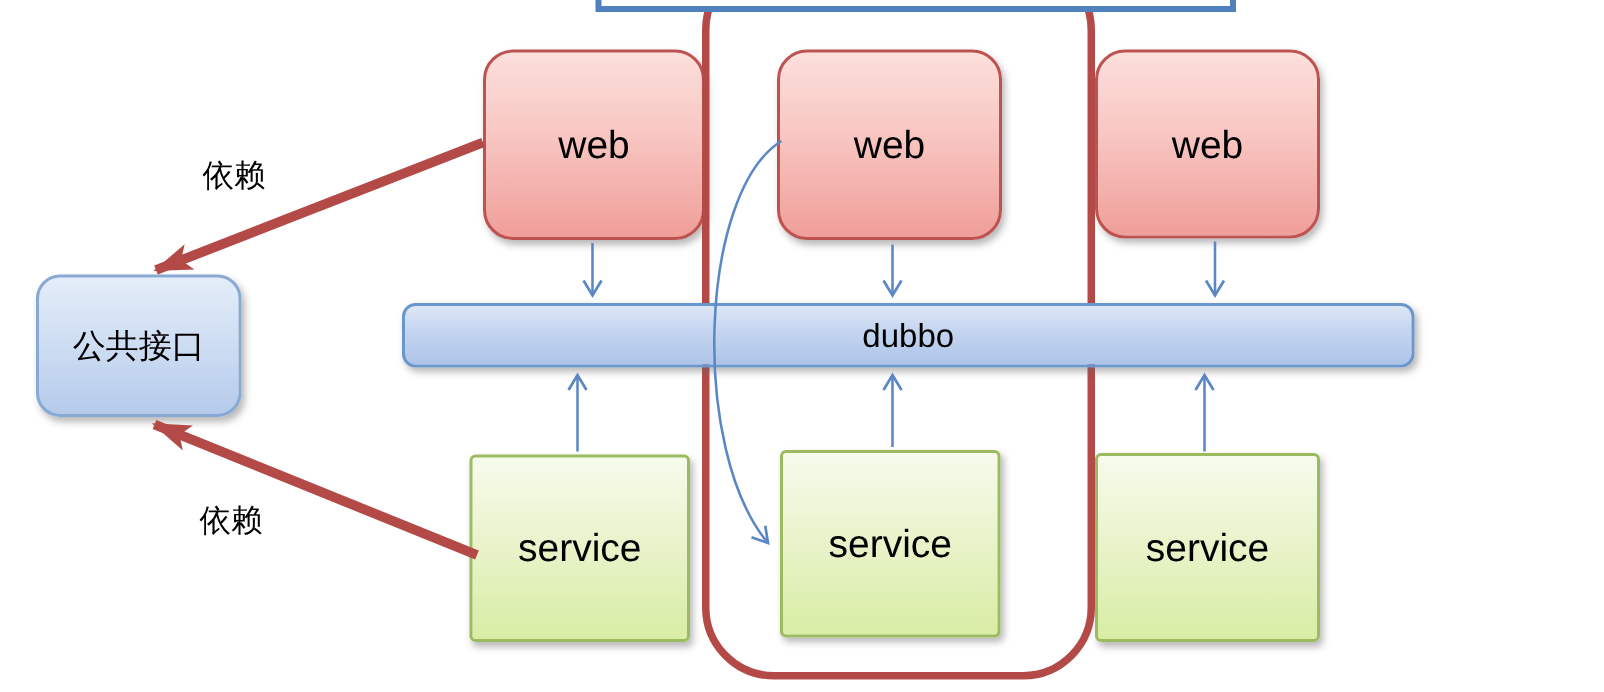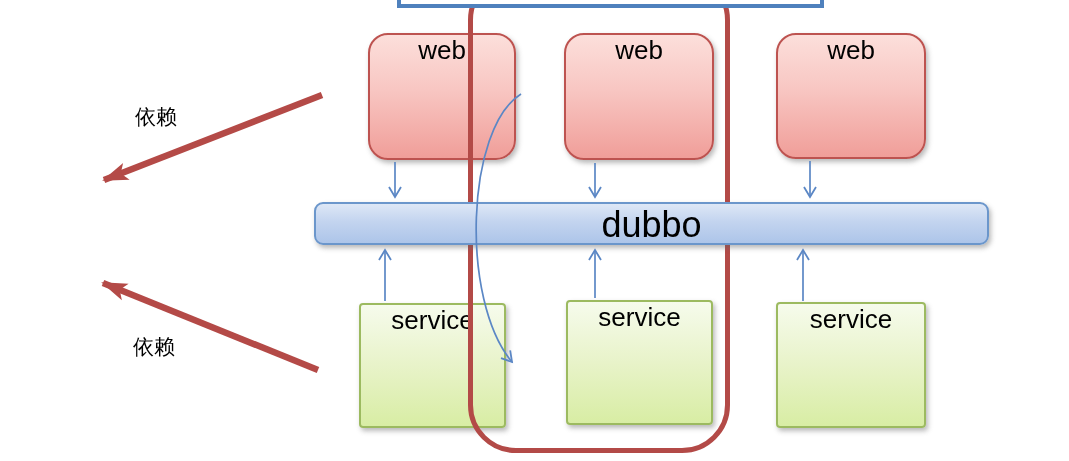--- a/index.html
+++ b/index.html
@@ -5,25 +5,24 @@
   html,body{margin:0;padding:0;background:#ffffff;}
   #canvas{
     position:relative;
     width:1069px;height:461px;
     overflow:hidden;
     background:#ffffff;
     font-family:"Liberation Sans", sans-serif;
   }
   .node{
     position:absolute;
-    display:flex;align-items:flex-start;justify-content:center;
+    display:flex;align-items:center;justify-content:center;
     color:#000;
     box-shadow:2px 3px 5px rgba(100,100,100,0.45);
     box-sizing:border-box;
-    margin-left:46px;
   }
   .web{
     background:linear-gradient(180deg,#fcdfdb 0%,#f8c6c2 45%,#f09e99 100%);
     border:2px solid #bd5350;
     border-radius:20px;
     font-size:26px;
   }
   .svc{
     background:linear-gradient(180deg,#f6fbec 0%,#e8f3c9 50%,#d8eda4 100%);
     border:2px solid #9cba60;
@@ -36,21 +35,21 @@
     border:2px solid #88a9d4;
     border-radius:16px;
     font-size:22px;
     z-index:3;
   }
   .bus{
     left:268px;top:202px;width:675px;height:43px;
     background:linear-gradient(180deg,#dde7f6 0%,#c3d4ef 45%,#adc5e9 100%);
     border:2px solid #6b96cb;
     border-radius:9px;
-    font-size:36px;
+    font-size:22px;
     z-index:3;
   }
   #group-outline{
     position:absolute;
     left:468px;top:-28px;width:262px;height:481px;
     border:5px solid #b34a47;
     border-radius:48px;
     box-sizing:border-box;
     z-index:2;
     background:transparent;
@@ -114,20 +113,23 @@
   <div class="node svc" id="svc-1">
     <span>service</span>
   </div>
   <div class="node svc" id="svc-2">
     <span>service</span>
   </div>
   <div class="node svc" id="svc-3">
     <span>service</span>
   </div>
 
+  <div class="node pub">
+    <span>公共接口</span>
+  </div>
 
   <svg id="arrow-layer" viewBox="0 0 1069 461" xmlns="http://www.w3.org/2000/svg">
     <defs>
       <marker id="redArrow" markerUnits="userSpaceOnUse" markerWidth="30" markerHeight="22" refX="26" refY="11" orient="auto">
         <path d="M 2,2 L 28,11 L 2,20 L 8,11 Z" fill="#b44a47"></path>
       </marker>
       <marker id="blueV" markerUnits="userSpaceOnUse" markerWidth="18" markerHeight="18" refX="12" refY="8" orient="auto">
         <path d="M 2,2 L 12,8 L 2,14" fill="none" stroke="#5b87c5" stroke-width="1.8"></path>
       </marker>
     </defs>

